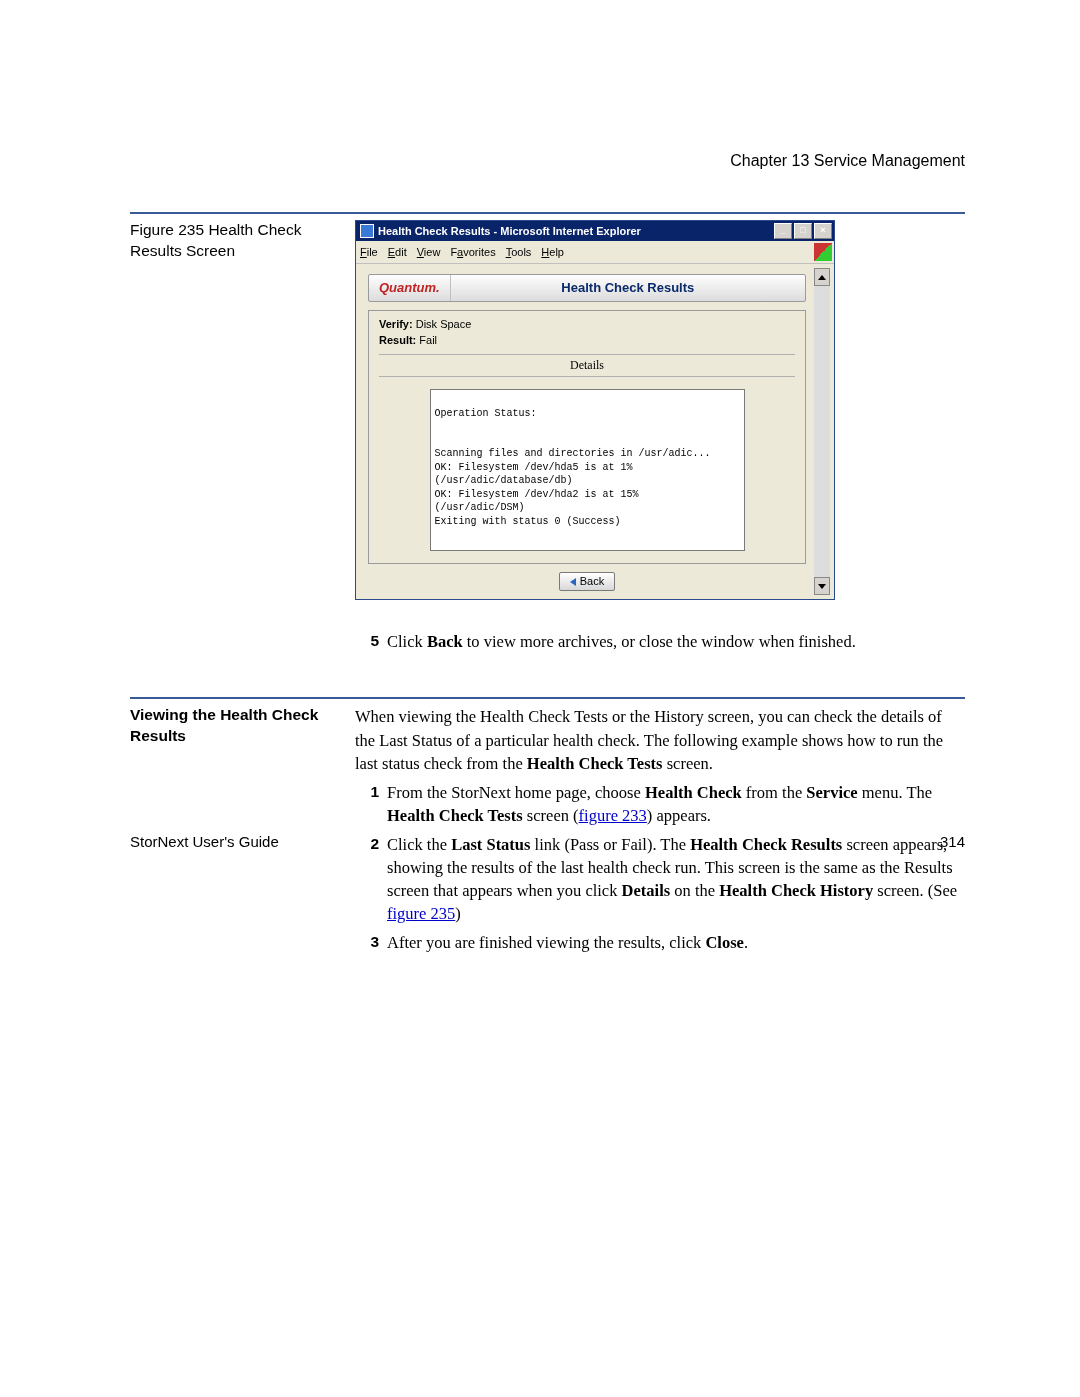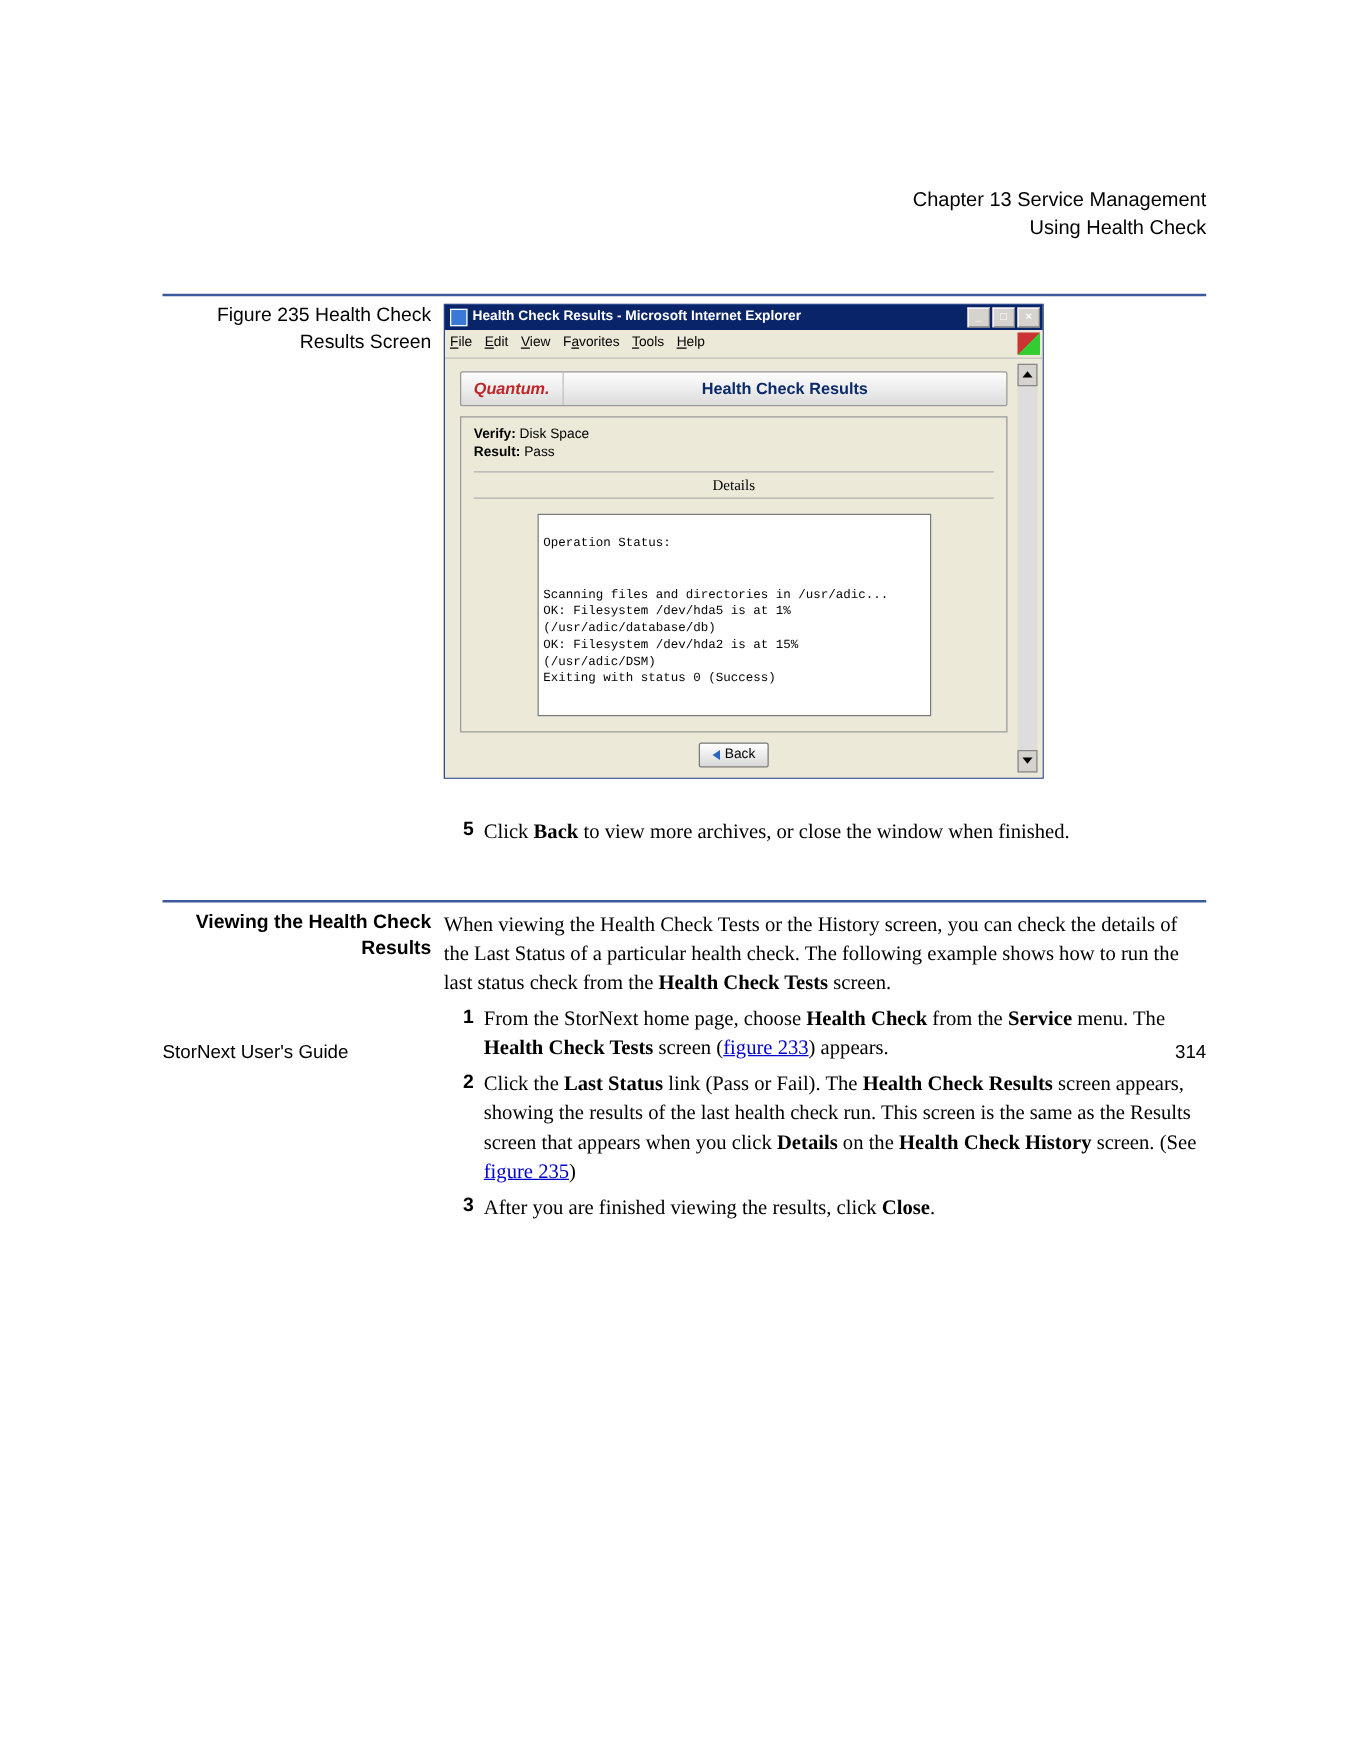--- a/index.html
+++ b/index.html
@@ -28,21 +28,20 @@
   .two-col {
     display: flex;
     align-items: flex-start;
   }
   .left-col {
     width: 215px;
     flex-shrink: 0;
     font-size: 15.5px;
     line-height: 1.35;
     padding-right: 10px;
-    text-align: right;
   }
   .left-col .sub-head {
     font-family: Arial, sans-serif;
     font-weight: bold;
     font-size: 15.5px;
     line-height: 1.35;
   }
   .right-col {
     flex: 1;
     font-family: "Book Antiqua", Palatino, Georgia, serif;
@@ -227,21 +226,20 @@
   }
   .step-body { flex: 1; }
 </style>
 </head>
 <body>
 
 <div class="page">
 
   <div class="header-right">
     <div>Chapter 13  Service Management</div>
-    <div>Using Health Check</div>
   </div>
 
   <div class="hr-line"></div>
 
   <div class="two-col">
     <div class="left-col">Figure 235  Health Check Results Screen</div>
 
     <div class="right-col">
 
       <div class="win">
@@ -267,21 +265,21 @@
           <div class="client-inner">
             <div class="banner">
               <span class="q">Quantum.</span>
               <span class="btitle">Health Check Results</span>
             </div>
             <div class="content-box">
               <div>
                 <span class="lbl">Verify:</span><span> Disk Space</span>
               </div>
               <div>
-                <span class="lbl">Result:</span><span> Pass</span>
+                <span class="lbl">Result:</span><span> Fail</span>
               </div>
               <div class="det-h">Details</div>
               <div class="opbox-wrap">
                 <div class="opbox">Operation Status:
 
 
 Scanning files and directories in /usr/adic...
 OK: Filesystem /dev/hda5 is at 1%
 (/usr/adic/database/db)
 OK: Filesystem /dev/hda2 is at 15%

